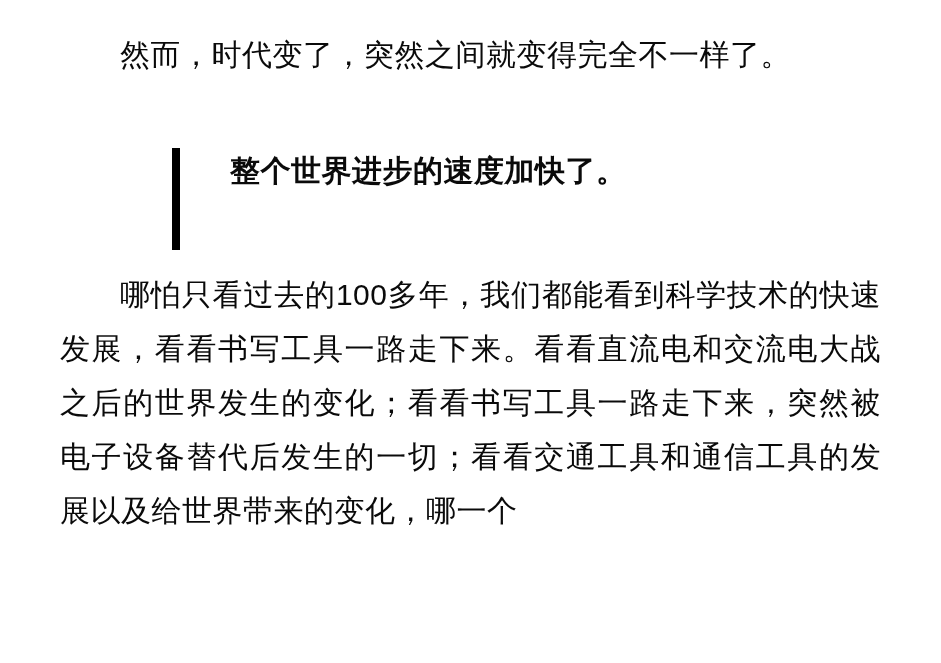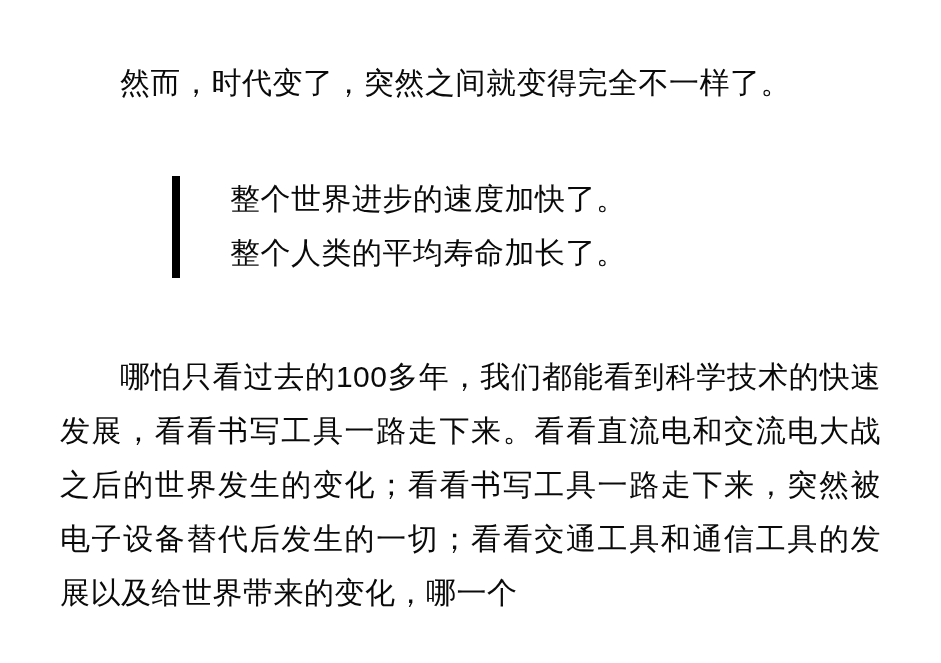--- a/index.html
+++ b/index.html
@@ -26,21 +26,20 @@
     font-size: 30px;
     line-height: 54px;
     letter-spacing: 0.5px;
     color: #0a0a0a;
     font-weight: 500;
     text-align: justify;
     text-justify: inter-ideograph;
   }
   .para-top {
     padding-top: 28px;
-    margin-top: 28px;
   }
   .indent {
     text-indent: 60px;
   }
   .quote-block {
     margin: 62px 0 0 0;
     padding-left: 60px;
     position: relative;
   }
   .quote-bar {
@@ -49,36 +48,35 @@
     top: 4px;
     width: 8px;
     height: 102px;
     background: #000000;
   }
   .quote-line {
     font-size: 30px;
     line-height: 54px;
     letter-spacing: 0.5px;
     color: #0a0a0a;
-    font-weight: 400;
+    font-weight: 700;
     padding-left: 110px;
   }
   .body-block {
     margin-top: 70px;
   }
 </style>
 </head>
 <body>
 
 <div class="page">
 
   <div class="para para-top indent">然而，时代变了，突然之间就变得完全不一样了。</div>
 
 
   <div class="quote-block">
     <div class="quote-bar"></div>
     <div class="quote-line">整个世界进步的速度加快了。</div>
-    <div class="quote-line">整个人类的平均寿命加长了。</div>
   </div>
 
   <div class="para body-block indent">哪怕只看过去的100多年，我们都能看到科学技术的快速发展，看看书写工具一路走下来。看看直流电和交流电大战之后的世界发生的变化；看看书写工具一路走下来，突然被电子设备替代后发生的一切；看看交通工具和通信工具的发展以及给世界带来的变化，哪一个</div>
 
 </div>
 
 </body></html>

